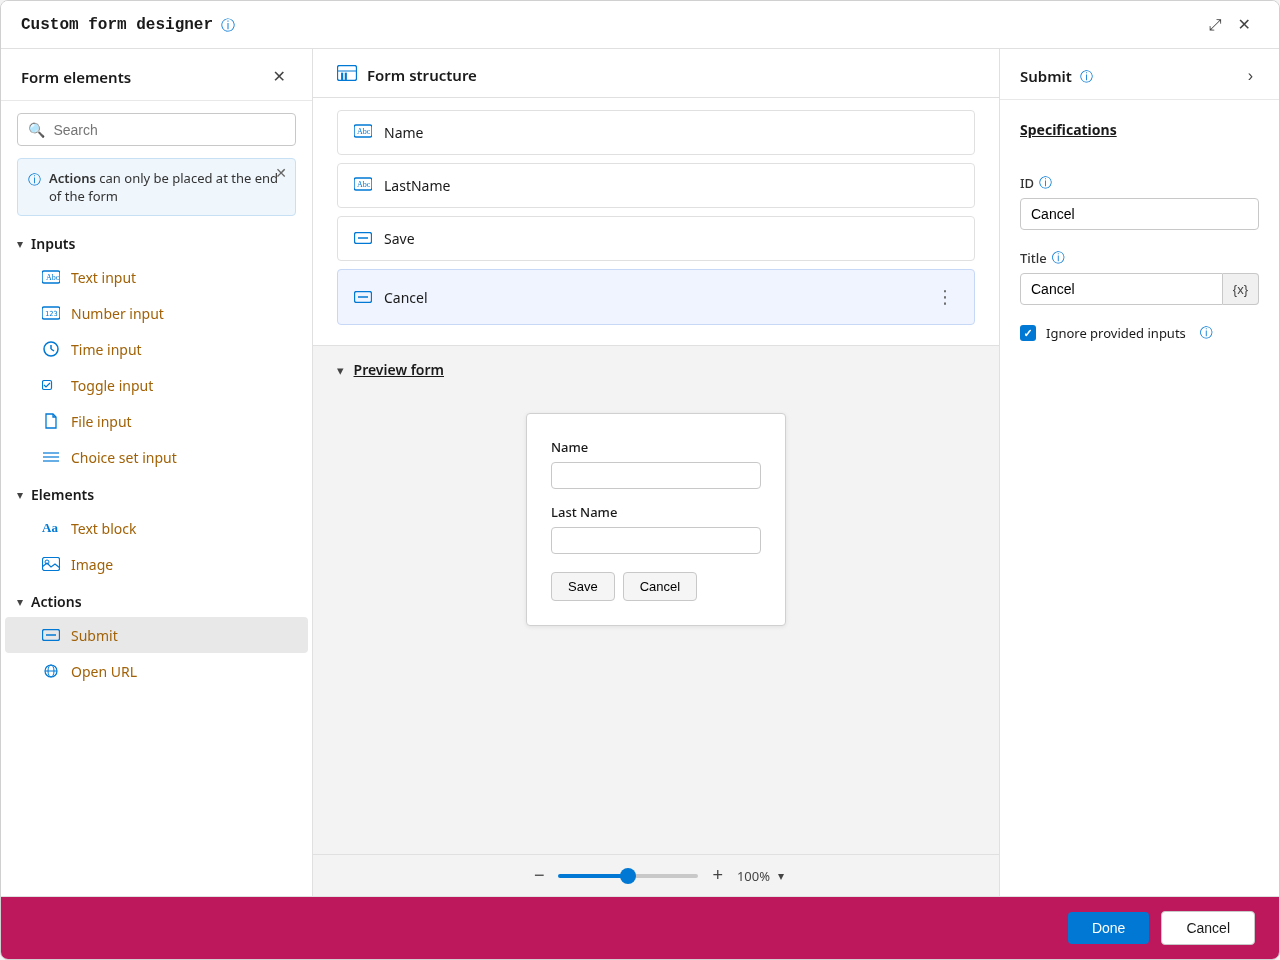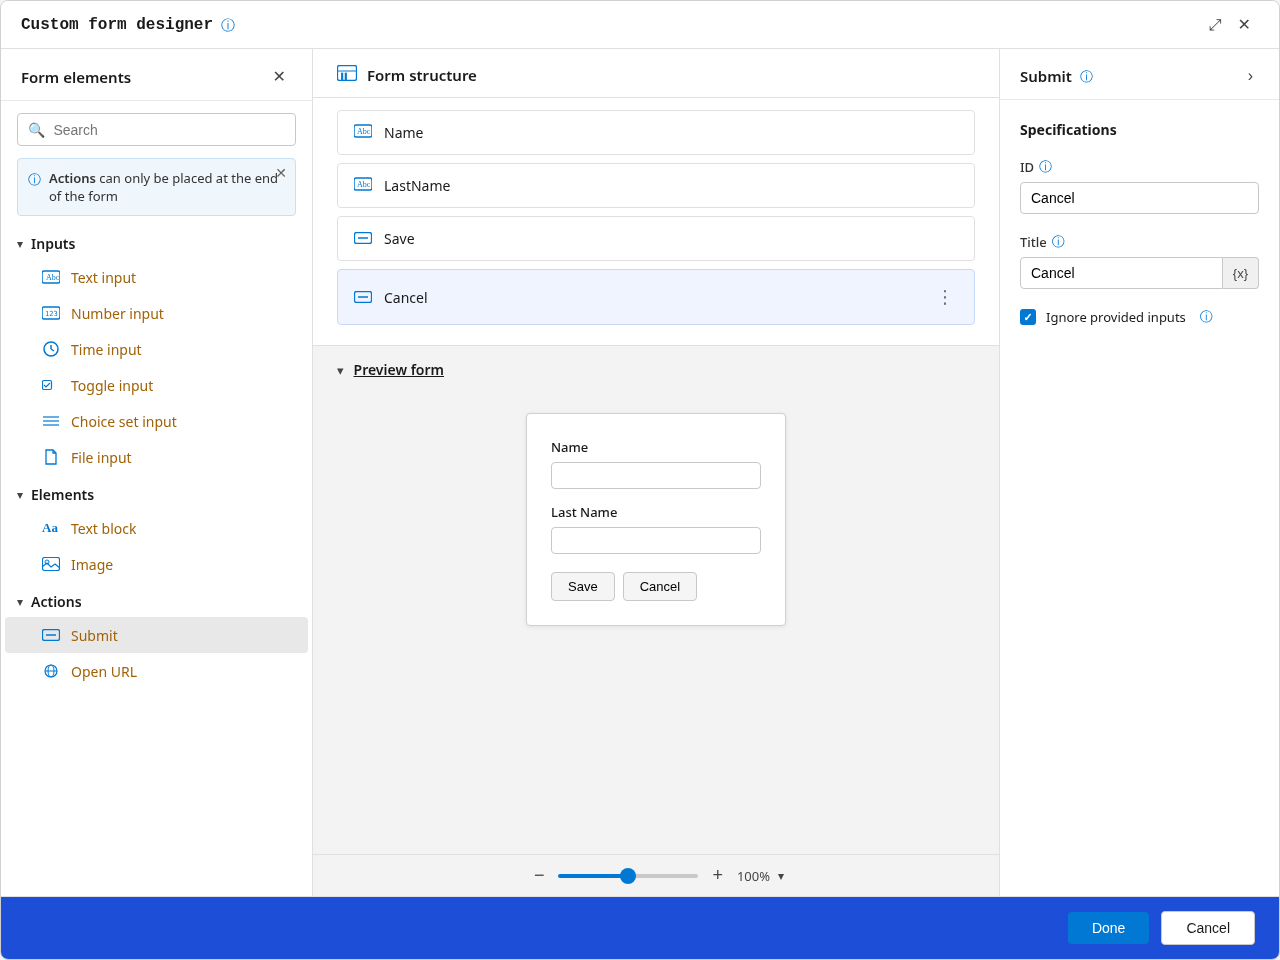--- a/index.html
+++ b/index.html
@@ -85,39 +85,39 @@
     .zoom-value { font-size: 13px; color: #444; }
     .zoom-chevron { background: none; border: none; cursor: pointer; font-size: 12px; color: #444; }
 
     
     .right-panel { width: 280px; background: #fff; border-left: 1px solid #e0e0e0; display: flex; flex-direction: column; flex-shrink: 0; }
     .right-panel-header { display: flex; align-items: center; justify-content: space-between; padding: 16px 20px 12px; border-bottom: 1px solid #e8e8e8; }
     .right-panel-title { font-size: 15px; font-weight: 600; }
     .expand-btn { background: none; border: none; cursor: pointer; color: #444; font-size: 16px; padding: 2px 6px; border-radius: 4px; }
 
     .right-panel-body { padding: 20px 20px; flex: 1; }
-    .specs-title { font-size: 14px; font-weight: 700; margin-bottom: 18px; }
+    .specs-title { font-size: 14px; font-weight: 700; margin-bottom: 34px; text-decoration: underline; }
 
     .field-group { margin-bottom: 18px; }
     .field-label { display: flex; align-items: center; font-size: 13px; font-weight: 500; margin-bottom: 6px; color: #333; }
     .field-info-icon { color: #0078d4; margin-left: 5px; font-size: 13px; cursor: pointer; }
     .field-input { width: 100%; border: 1px solid #c8c8c8; border-radius: 4px; padding: 7px 10px; font-size: 14px; outline: none; }
     .field-input-with-btn { display: flex; }
     .field-input-with-btn .field-input { border-radius: 4px 0 0 4px; flex: 1; }
     .field-variable-btn { border: 1px solid #c8c8c8; border-left: none; background: #f0f0f0; padding: 7px 10px; border-radius: 0 4px 4px 0; cursor: pointer; font-size: 13px; color: #444; }
 
     
     .checkbox-row { display: flex; align-items: center; gap: 10px; }
     .checkbox-custom { width: 16px; height: 16px; border-radius: 3px; background: #0078d4; display: flex; align-items: center; justify-content: center; cursor: pointer; flex-shrink: 0; }
     .checkbox-custom .check { color: #fff; font-size: 11px; font-weight: bold; }
     .checkbox-label { font-size: 13px; }
     .checkbox-info { color: #0078d4; font-size: 13px; cursor: pointer; margin-left: 4px; }
 
     
-    .footer { display: flex; align-items: center; justify-content: flex-end; padding: 14px 24px; border-top: 1px solid #e0e0e0; background: #1d4ed8; gap: 12px; flex-shrink: 0; }
+    .footer { display: flex; align-items: center; justify-content: flex-end; padding: 14px 24px; border-top: 1px solid #e0e0e0; background: #be185d; gap: 12px; flex-shrink: 0; }
     .btn-primary { background: #0078d4; color: #fff; border: none; border-radius: 4px; padding: 8px 24px; font-size: 14px; cursor: pointer; font-weight: 500; }
     .btn-secondary { background: #fff; color: #1a1a1a; border: 1px solid #c8c8c8; border-radius: 4px; padding: 8px 24px; font-size: 14px; cursor: pointer; }
   </style>
 </head>
 <body>
 
 <div class="dialog">
 
   <div class="titlebar">
     <span class="titlebar-title">Custom form designer</span>
@@ -194,37 +194,37 @@
             <svg width="18" height="14" viewBox="0 0 18 14" fill="none">
                 <rect x="0.5" y="2.5" width="9" height="9" rx="1.5" stroke="#0078d4" stroke-width="1.2" fill="none"></rect>
                 <polyline points="2,7 4,9 8,5" stroke="#0078d4" stroke-width="1.2" fill="none"></polyline>
               </svg>
           </div>
           <span class="item-label">Toggle input</span>
         </div>
 
         <div class="list-item">
           <div class="item-icon">
+            <svg width="14" height="16" viewBox="0 0 14 16" fill="none">
+                <path d="M2 1h7l3 3v11H2V1z" stroke="#0078d4" stroke-width="1.3" fill="none"></path>
+                <polyline points="9,1 9,4 12,4" stroke="#0078d4" stroke-width="1.3" fill="none"></polyline>
+              </svg>
+          </div>
+          <span class="item-label">File input</span>
+        </div>
+
+        <div class="list-item">
+          <div class="item-icon">
             <svg width="18" height="14" viewBox="0 0 18 14" fill="none">
                 <line x1="1" y1="3" x2="17" y2="3" stroke="#0078d4" stroke-width="1.2"></line>
                 <line x1="1" y1="7" x2="17" y2="7" stroke="#0078d4" stroke-width="1.2"></line>
                 <line x1="1" y1="11" x2="17" y2="11" stroke="#0078d4" stroke-width="1.2"></line>
               </svg>
           </div>
           <span class="item-label">Choice set input</span>
-        </div>
-
-        <div class="list-item">
-          <div class="item-icon">
-            <svg width="14" height="16" viewBox="0 0 14 16" fill="none">
-                <path d="M2 1h7l3 3v11H2V1z" stroke="#0078d4" stroke-width="1.3" fill="none"></path>
-                <polyline points="9,1 9,4 12,4" stroke="#0078d4" stroke-width="1.3" fill="none"></polyline>
-              </svg>
-          </div>
-          <span class="item-label">File input</span>
         </div>
 
         <div class="section-header">
           <span class="chevron-icon">▾</span>
           <span class="section-title">Elements</span>
         </div>
 
         <div class="list-item">
           <div class="item-icon">
             <svg width="18" height="14" viewBox="0 0 18 14">

